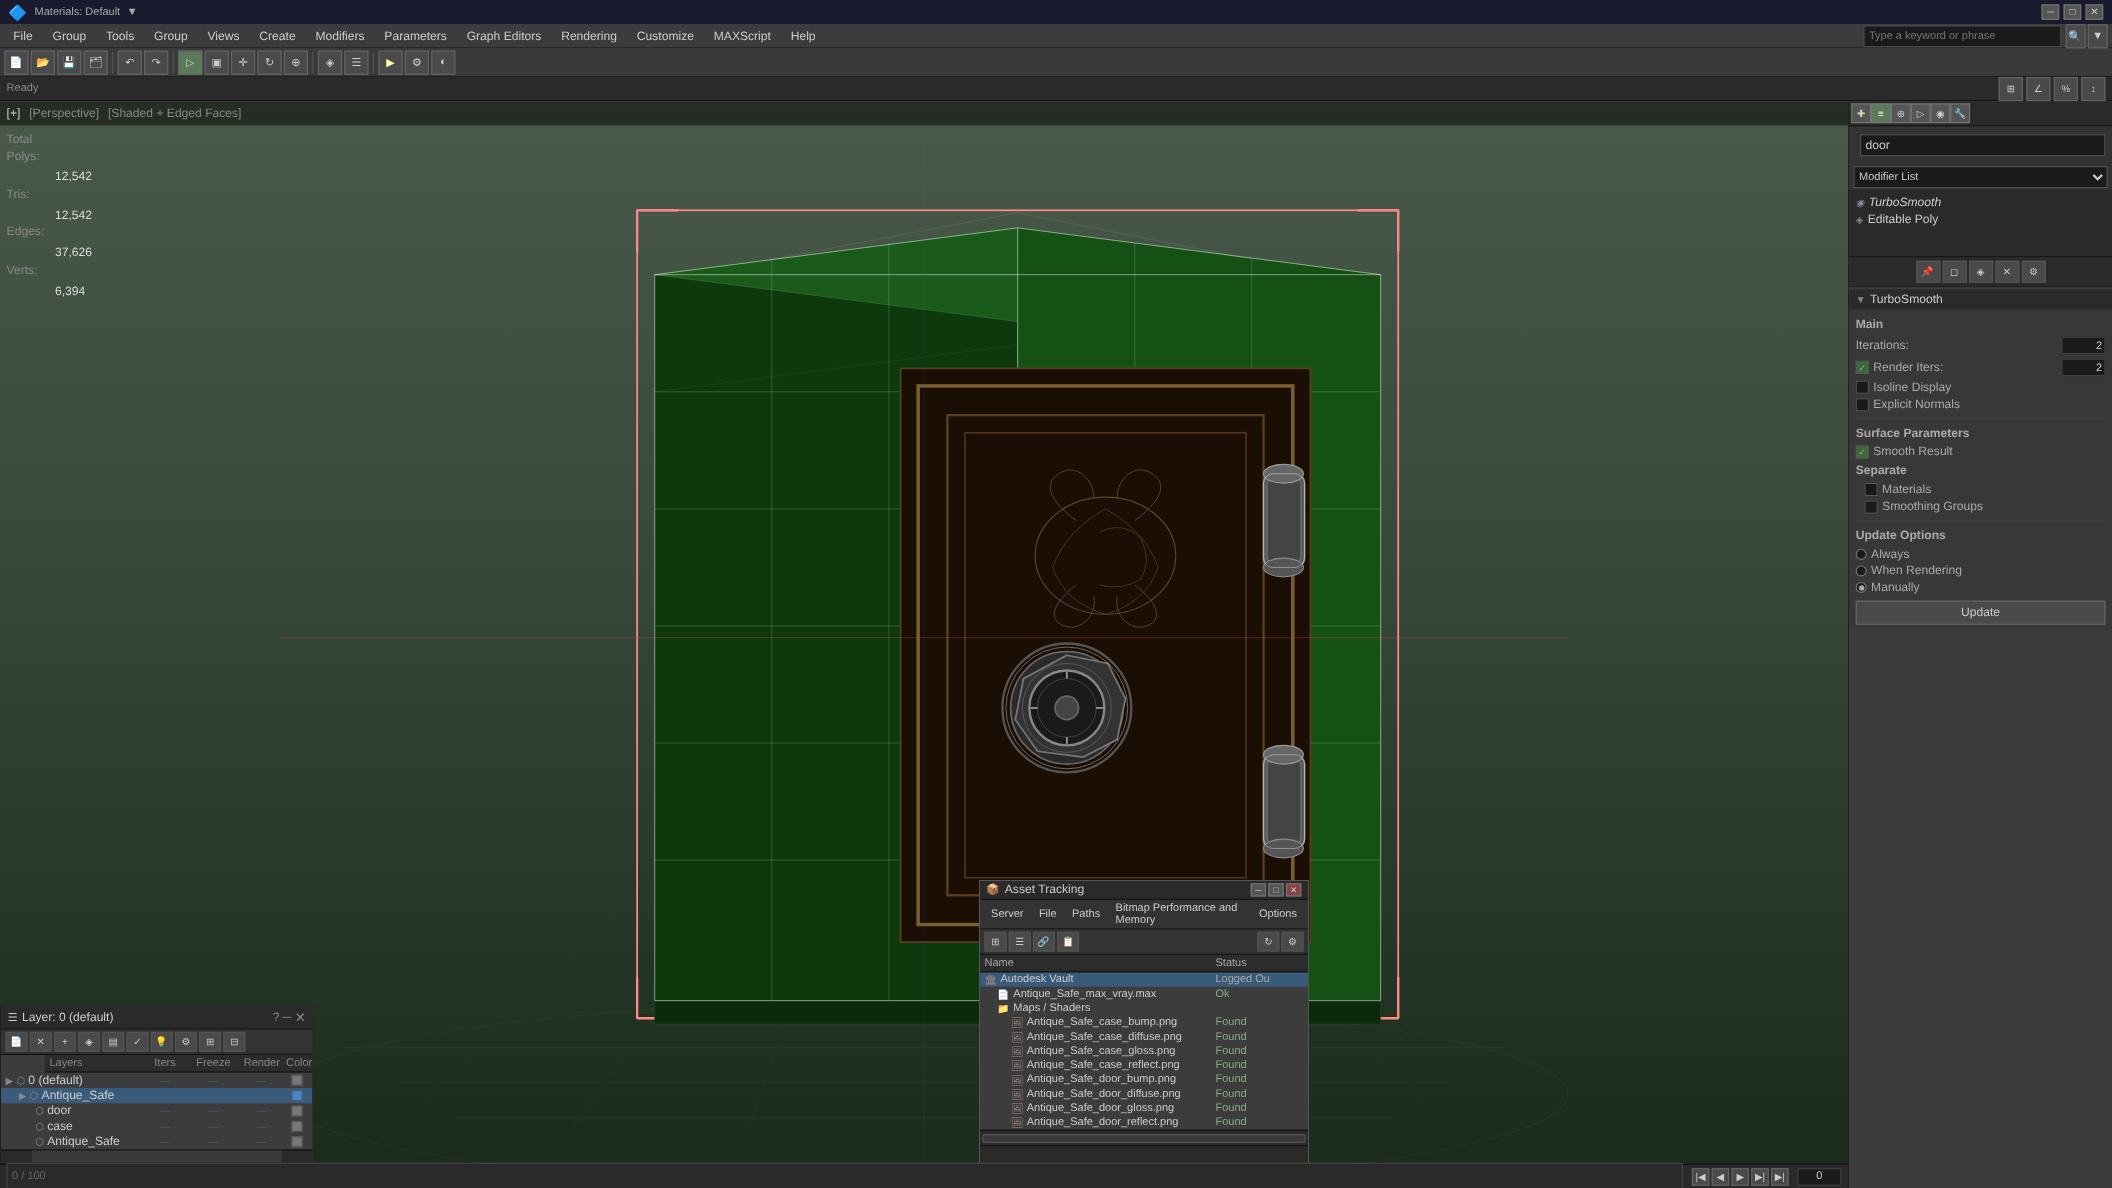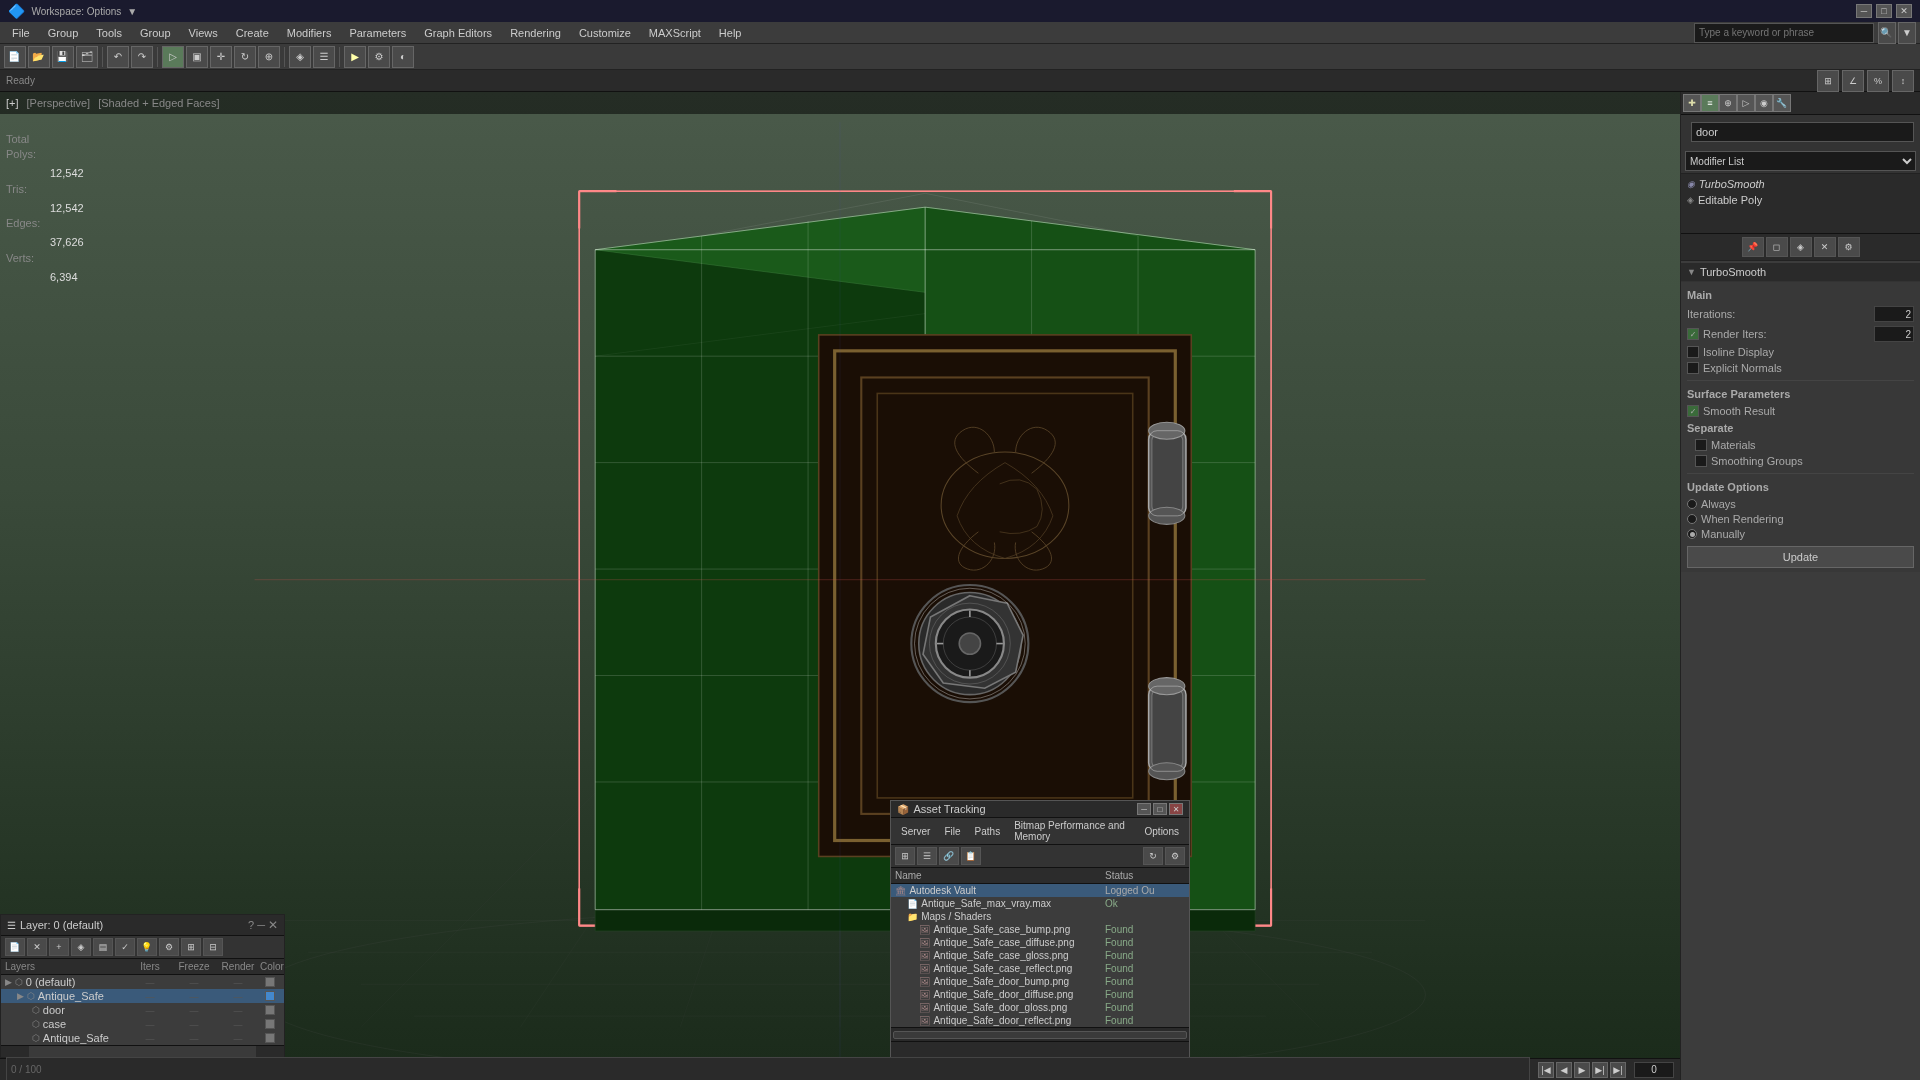--- a/index.html
+++ b/index.html
@@ -44,21 +44,21 @@
     #viewport-label {
       position: absolute; top: 0; left: 0; right: 0; height: 22px;
       background: rgba(0,0,0,0.5); display: flex; align-items: center; padding: 0 6px;
       font-size: 11px; color: #ccc; gap: 8px;
     }
     .vp-label { color: #ccc; }
     .vp-bracket { color: #888; }
 
     
     #stats {
-      position: absolute; top: 40px; left: 6px;
+      position: absolute; top: 28px; left: 6px;
       font-size: 11px; color: #aaa; line-height: 1.4;
     }
     .stat-row { display: flex; gap: 4px; }
     .stat-label { color: #888; min-width: 40px; }
     .stat-value { color: #ddd; margin-top: 19px; }
 
     
     #command-panel {
       width: 240px; background: #3c3c3c; border-left: 1px solid #222;
       display: flex; flex-direction: column; overflow-y: auto;
@@ -118,21 +118,21 @@
       border-bottom: 1px solid #111;
     }
     .layers-title { font-size: 11px; color: #ccc; display: flex; align-items: center; gap: 4px; }
     #layers-toolbar {
       background: #333; padding: 2px 4px; display: flex; align-items: center; gap: 2px;
       border-bottom: 1px solid #111;
     }
     .layers-tb-btn { width: 20px; height: 18px; background: #4a4a4a; border: 1px solid #555; cursor: pointer; display: flex; align-items: center; justify-content: center; font-size: 9px; color: #ccc; }
     #layers-columns {
       display: flex; align-items: center; padding: 2px 4px; background: #2c2c2c;
-      border-bottom: 1px solid #111; font-size: 10px; color: #888;
+      border-bottom: 1px solid #111; font-size: 10px; color: #888; margin-left: 40px;
     }
     .layers-col-name { flex: 1; }
     .layers-col { width: 44px; text-align: center; }
     .layers-col-color { width: 20px; }
     #layers-body { max-height: 120px; overflow-y: auto; }
     .layer-row { display: flex; align-items: center; padding: 1px 4px; cursor: pointer; font-size: 11px; color: #ccc; }
     .layer-row.selected { background: #3a5a7a; }
     .layer-name { flex: 1; display: flex; align-items: center; gap: 3px; }
     .layer-icon { font-size: 9px; color: #888; }
     .layer-cell { width: 44px; text-align: center; }
@@ -176,21 +176,21 @@
     .asset-file-icon { font-size: 9px; color: #a88; }
     #asset-scrollbar { height: 12px; background: #2a2a2a; border-top: 1px solid #111; }
     #asset-status-bar { height: 16px; background: #2a2a2a; border-top: 1px solid #111; }
   </style>
 </head>
 <body>
 
 <div id="title-bar">
   <div class="left">
     <span style="font-size:14px;">🔷</span>
-    <span style="font-size:10px;">Workspace: Options</span>
+    <span style="font-size:10px;">Materials: Default</span>
     <span style="font-size:10px; cursor:pointer;">▼</span>
   </div>
   <div class="right">
     <div class="title-btn">─</div>
     <div class="title-btn">□</div>
     <div class="title-btn close">✕</div>
   </div>
 </div>
 
 <div id="menu-bar">

